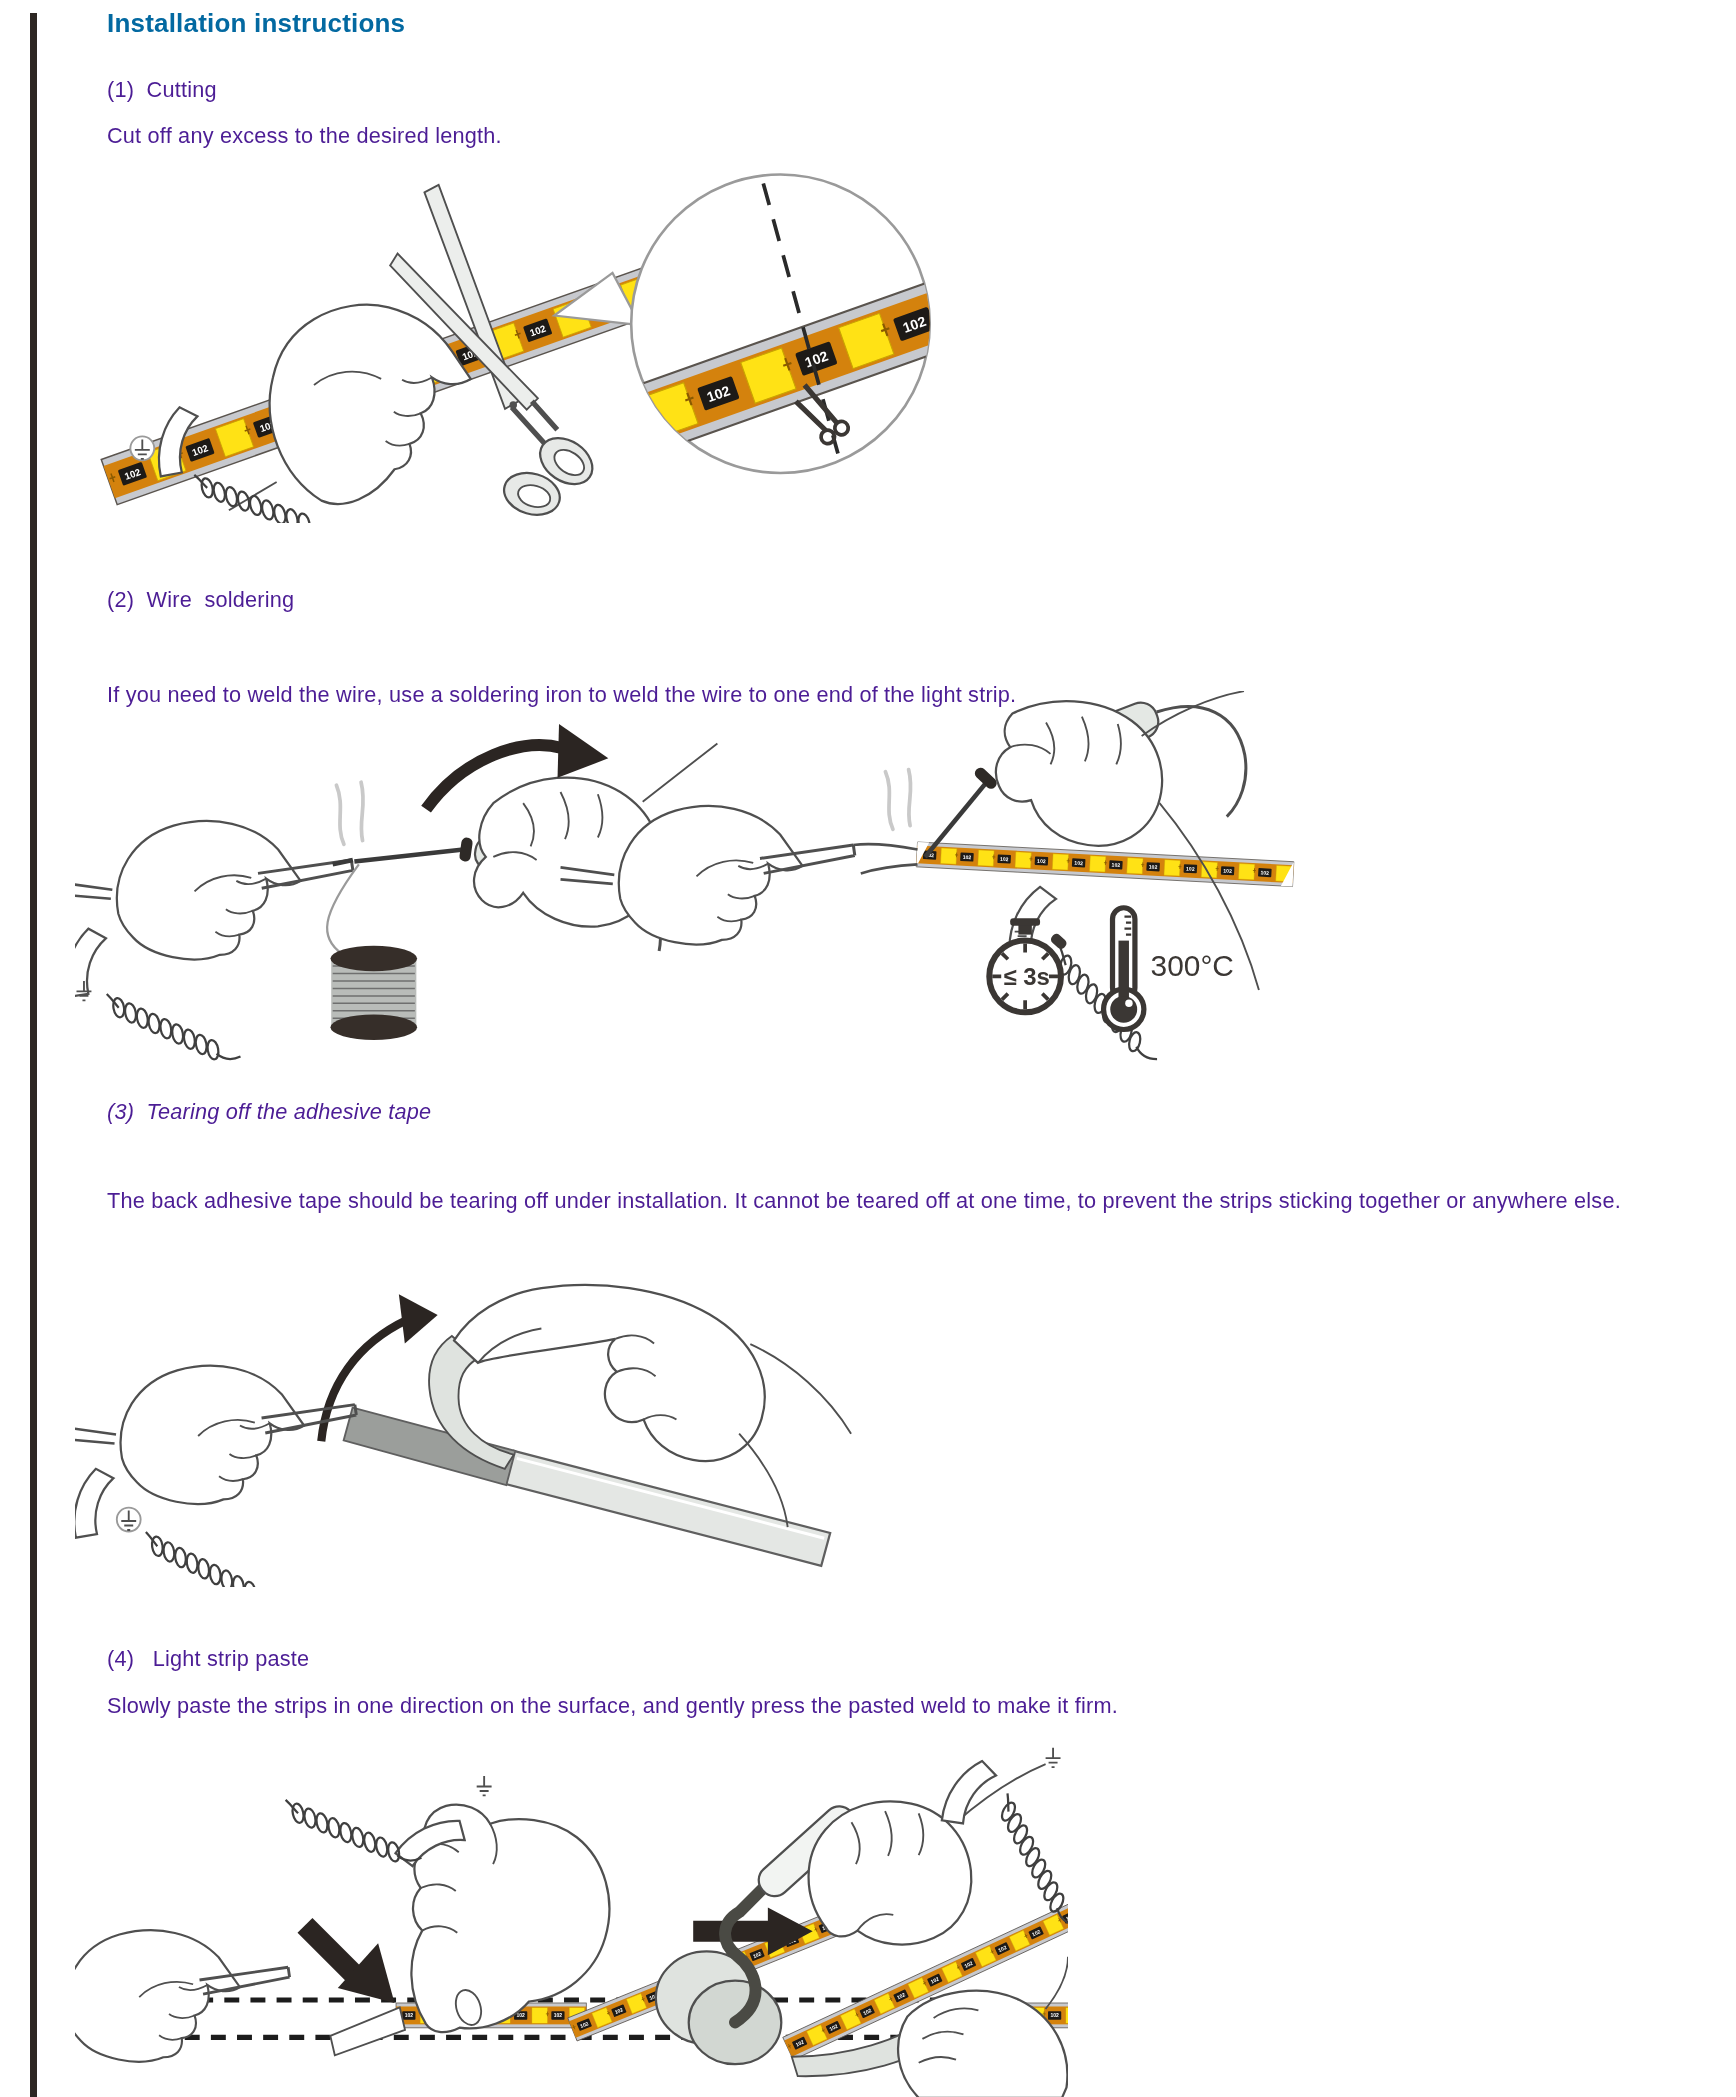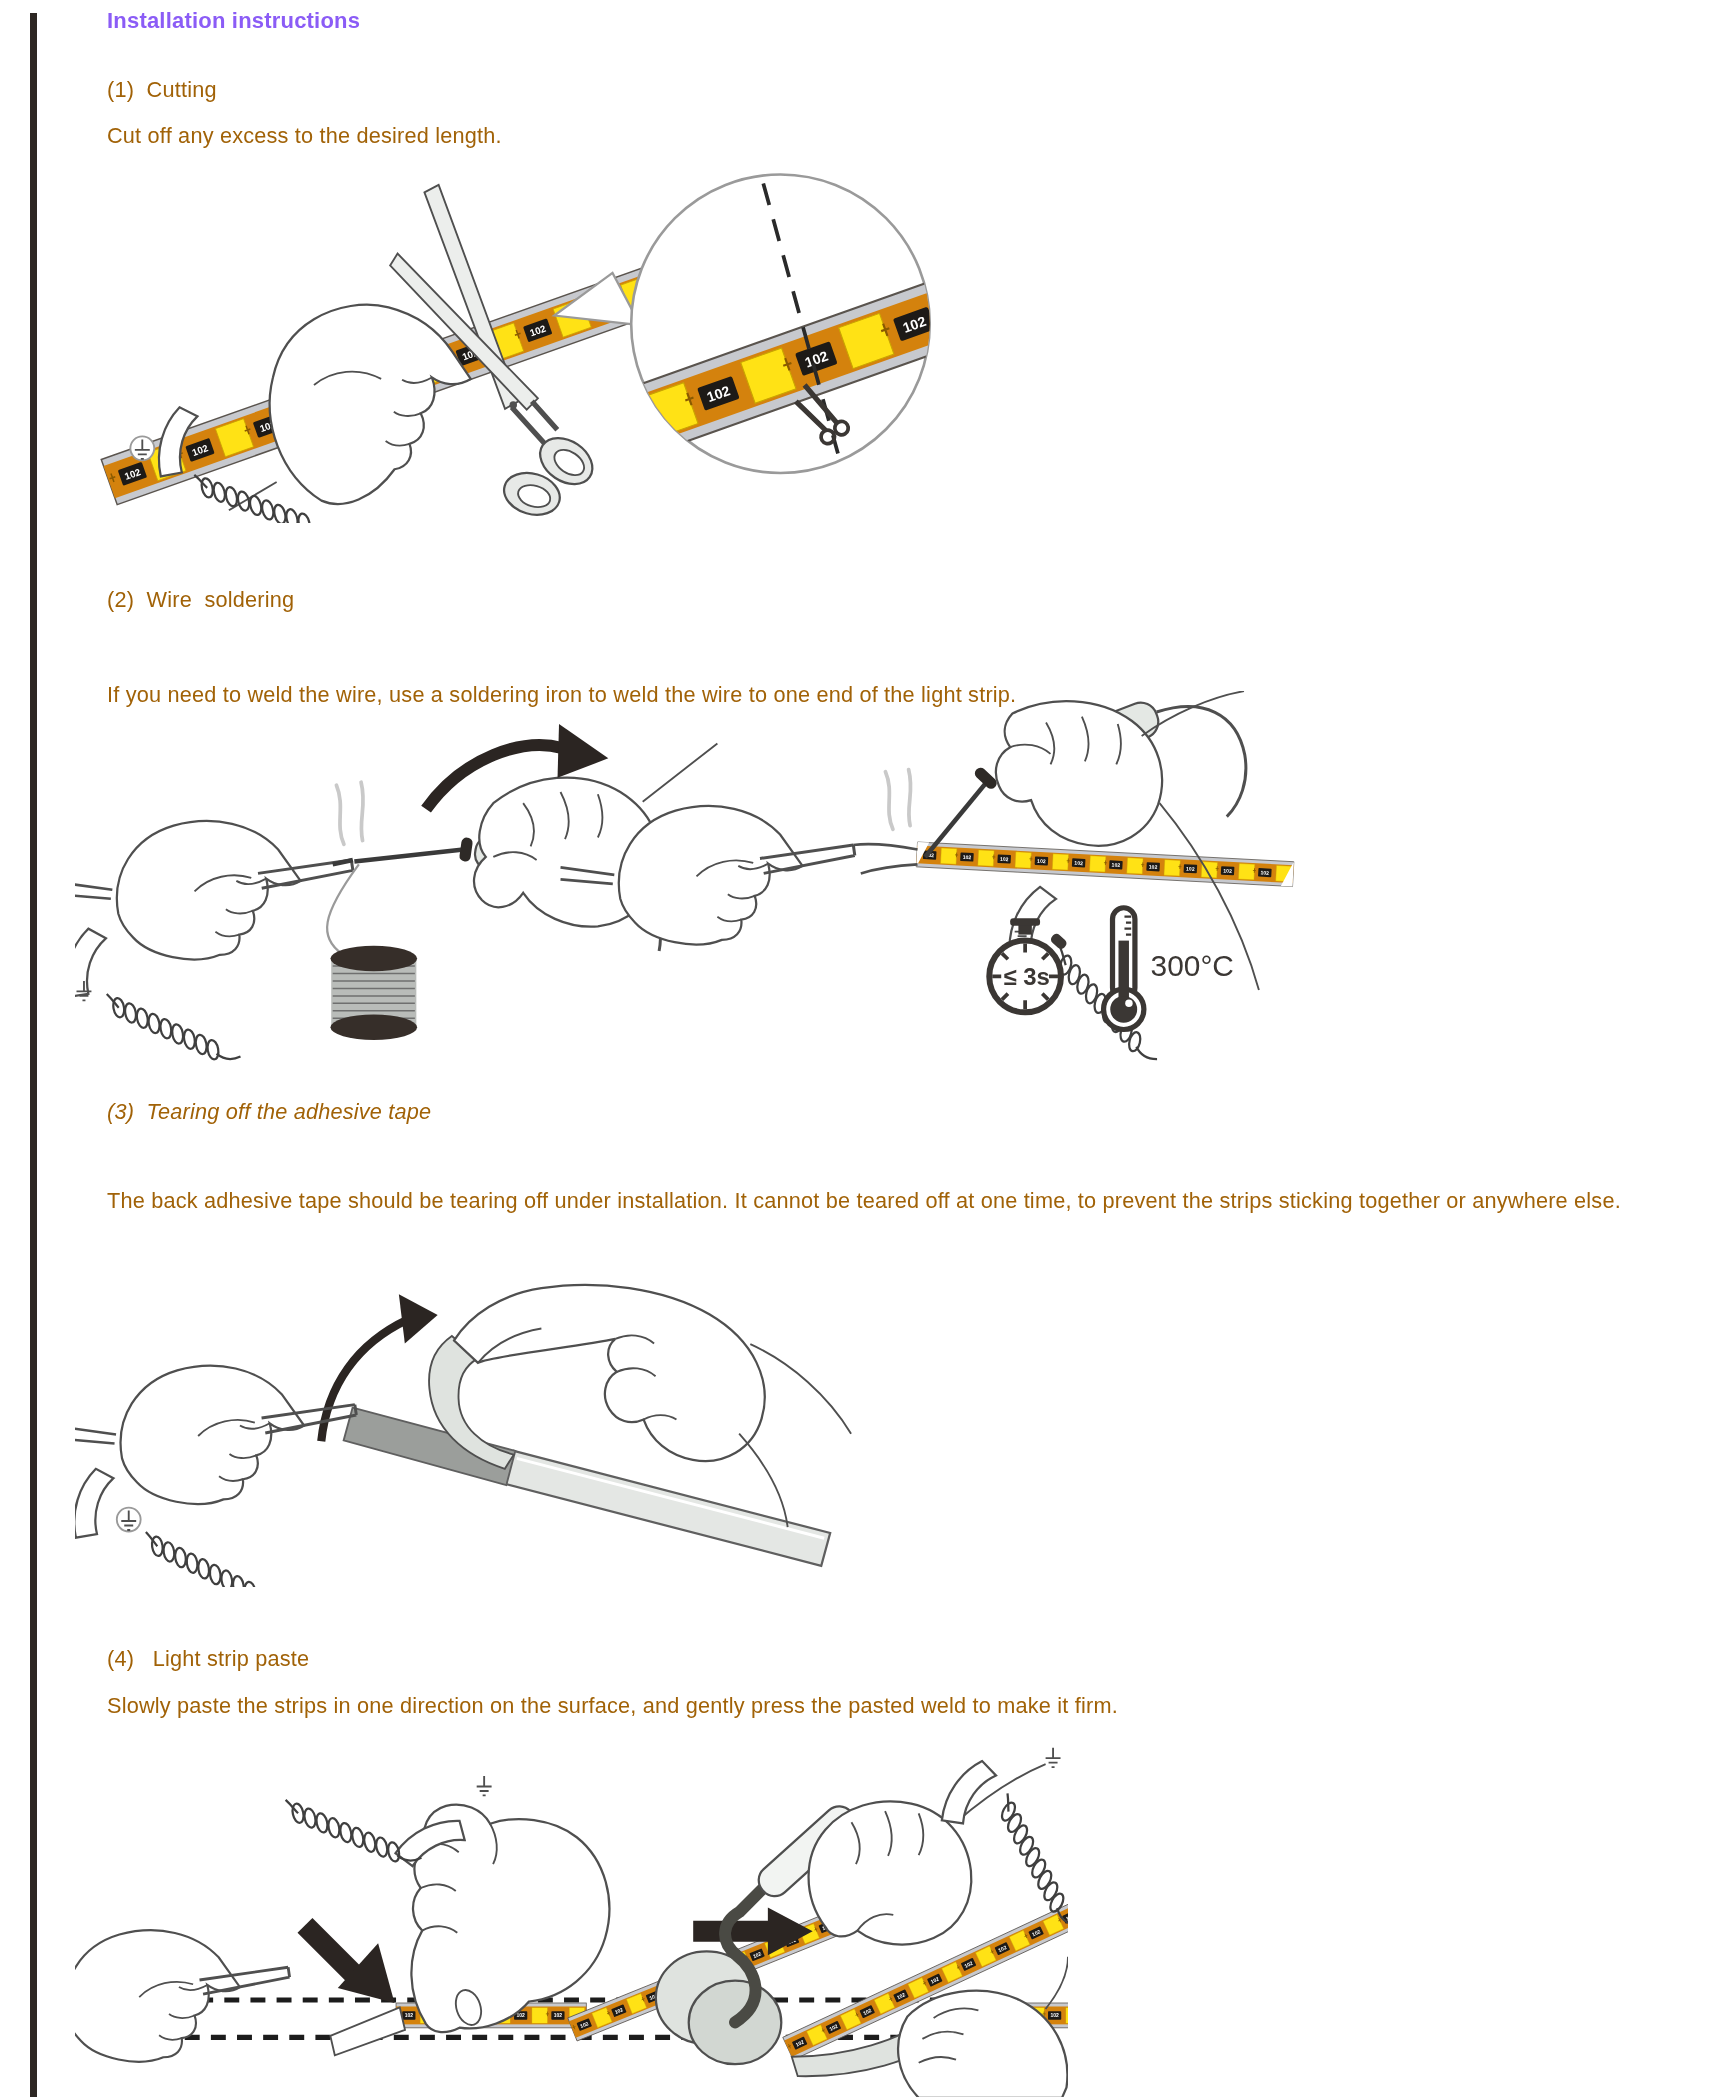--- a/index.html
+++ b/index.html
@@ -2,22 +2,22 @@
 <html style="font-size:12px"><head>
 <meta charset="utf-8">
 <style>
   html,body{margin:0;padding:0;background:#ffffff;}
   body{
     width:1737px;height:2097px;position:relative;overflow:hidden;
     font-family:"Liberation Sans","DejaVu Sans",sans-serif;
     -webkit-font-smoothing:antialiased;
   }
   .side-bar{position:absolute;left:30px;top:13.4px;width:6.7px;height:2084px;background:#2d2723;}
-  .page-title{position:absolute;left:107px;top:7.5px;font-size:22px;font-weight:600;color:#8b5cf6;letter-spacing:0.2px;white-space:pre-wrap;}
-  .copy{position:absolute;left:107px;font-size:21.7px;font-weight:400;color:#a16207;letter-spacing:0.2px;line-height:36px;white-space:pre-wrap;}
+  .page-title{position:absolute;left:107px;top:7.5px;font-size:26px;font-weight:600;color:#0369a1;letter-spacing:0.2px;white-space:pre-wrap;}
+  .copy{position:absolute;left:107px;font-size:21.7px;font-weight:400;color:#4c1d95;letter-spacing:0.2px;line-height:36px;white-space:pre-wrap;}
   .h1{top:72px;} .b1{top:118px;}
   .h2{top:582px;} .b2{top:653px;margin-top:24px;}
   .h3{top:1094px;font-style:italic;} .b3{top:1183px;width:1613px;}
   .h4{top:1641px;} .b4{top:1688px;}
   .illo{position:absolute;}
   #illo-cutting{left:90px;top:161px;}
   #illo-soldering{left:75px;top:691px;}
   #illo-tearing{left:75px;top:1273px;}
   #illo-pasting{left:75px;top:1740px;}
   svg text{font-family:"Liberation Sans","DejaVu Sans",sans-serif;}

